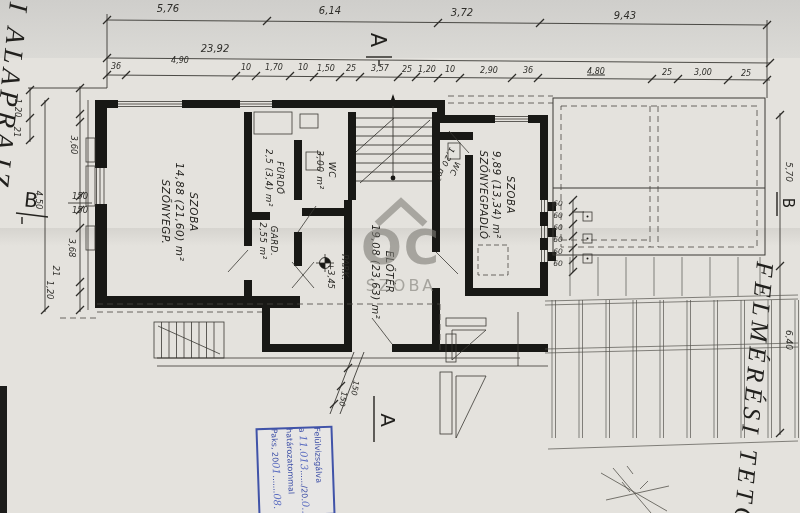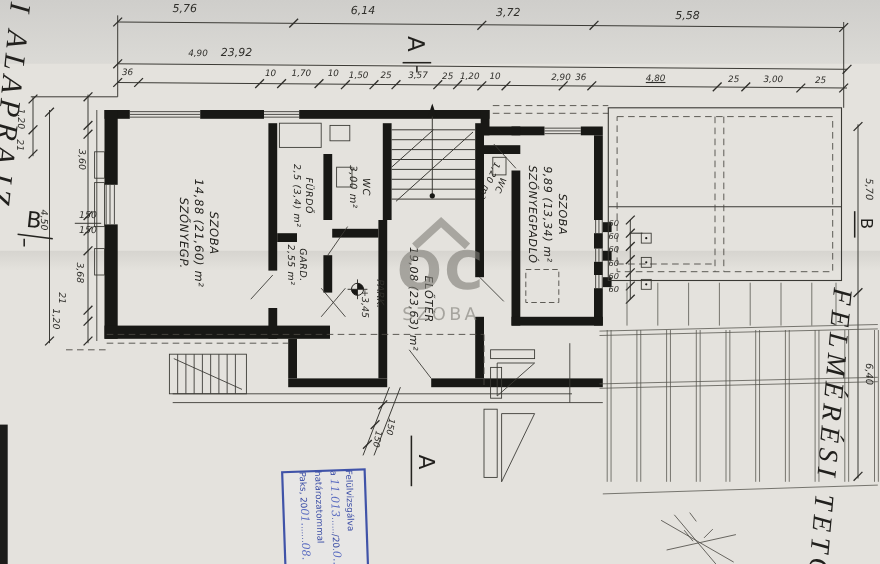--- a/index.html
+++ b/index.html
@@ -344,35 +344,35 @@
   <div class="title" style="left:779px;top:263px;font-size:25px;transform:rotate(95deg);">FELMÉRÉSI TETŐTÉRI</div>
 
   <div class="sec" style="left:378px;top:40px;font-size:21px;">A</div>
   <div class="sec" style="left:388px;top:420px;font-size:20px;">A</div>
   <div class="secb" style="left:31px;top:200px;font-size:20px;">B</div>
   <div class="sec" style="left:788px;top:203px;font-size:15px;">B</div>
 
   <div class="d s10" style="left:168px;top:8px;text-align:right;">5,76</div>
   <div class="d s10" style="left:330px;top:10px;">6,14</div>
   <div class="d s10" style="left:462px;top:12px;text-align:right;">3,72</div>
-  <div class="d s10" style="left:625px;top:15px;">5,58</div>
+  <div class="d s10" style="left:625px;top:15px;">9,43</div>
   <div class="d s10" style="left:215px;top:48px;">23,92</div>
 
   <div class="d s8" style="left:116px;top:66px;">36</div>
-  <div class="d s8" style="left:180px;top:48px;">4,90</div>
+  <div class="d s8" style="left:180px;top:60px;">4,90</div>
   <div class="d s8" style="left:246px;top:67px;">10</div>
   <div class="d s8" style="left:274px;top:67px;">1,70</div>
   <div class="d s8" style="left:303px;top:67px;">10</div>
   <div class="d s8" style="left:326px;top:68px;">1,50</div>
   <div class="d s8" style="left:351px;top:68px;">25</div>
   <div class="d s8" style="left:380px;top:68px;">3,57</div>
   <div class="d s8" style="left:407px;top:69px;">25</div>
   <div class="d s8" style="left:427px;top:69px;">1,20</div>
   <div class="d s8" style="left:450px;top:69px;">10</div>
-  <div class="d s8" style="left:510px;top:70px;">2,90</div>
+  <div class="d s8" style="left:489px;top:70px;">2,90</div>
   <div class="d s8" style="left:528px;top:70px;">36</div>
   <div class="d s8" style="left:596px;top:71px;text-decoration:underline;">4,80</div>
   <div class="d s8" style="left:667px;top:72px;">25</div>
   <div class="d s8" style="left:703px;top:72px;">3,00</div>
   <div class="d s8" style="left:746px;top:73px;">25</div>
 
   <div class="d s85 r90" style="left:18px;top:108px;">1,20</div>
   <div class="d s85 r90" style="left:17px;top:132px;">21</div>
   <div class="d s85 r90" style="left:74px;top:145px;">3,60</div>
   <div class="d s85 r90" style="left:39px;top:200px;">4,50</div>

